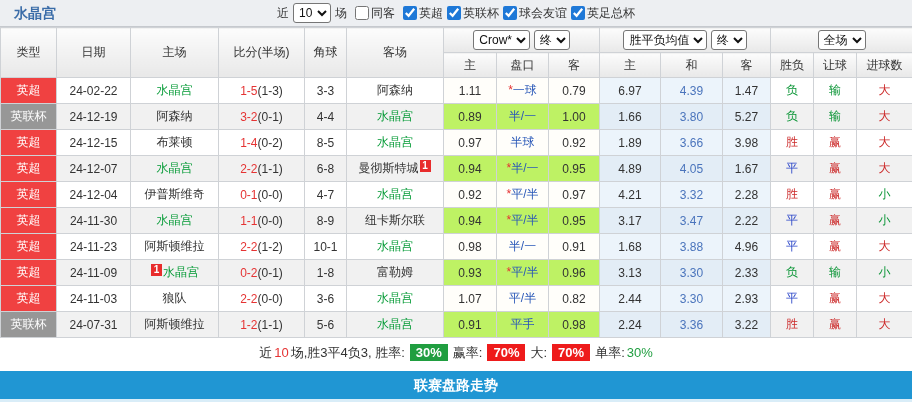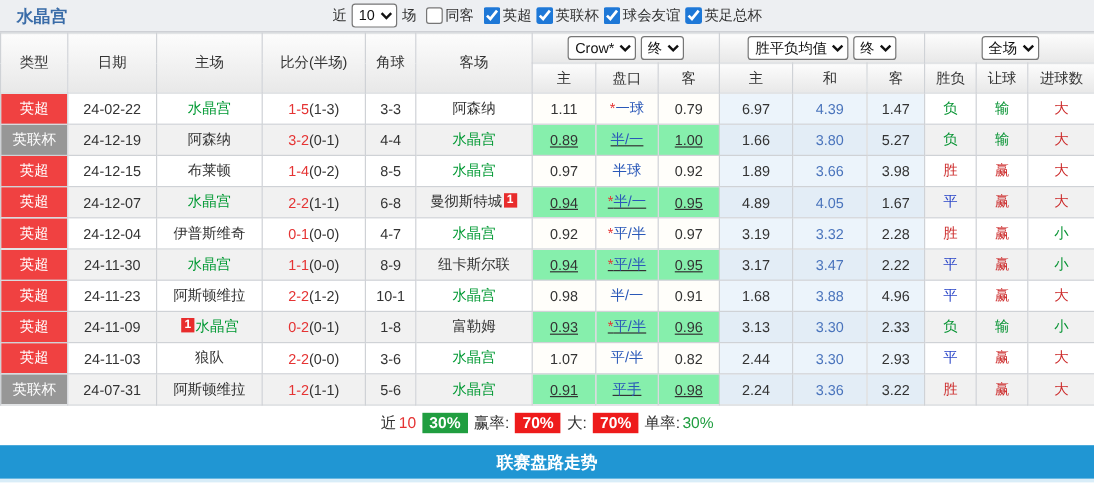--- a/index.html
+++ b/index.html
@@ -40,21 +40,21 @@
   thead th {
     background:linear-gradient(#fcfcfc,#e8e8e8);
     font-weight:normal; color:#333; height:25px;
   }
   thead .sel-row th { border-bottom-color:#cfd2d6; }
   tbody td { height:26px; }
   tr.odd  { background:#ffffff; }
   tr.even { background:#f1f1f1; }
   td.type { color:#fff; }
   tr.odd  td.crow { background:#fffefa; }
-  tr.even td.crow { background:#86efac;text-decoration:underline; }
+  tr.even td.crow { background:#bef264; }
   tr.odd  td.avg  { background:#ecf4fb; }
   tr.even td.avg  { background:#e3edf6; }
   .team-green { color:#009933; }
   .ft { color:#e53333; }
   .ht { color:#333; }
   .hstar { color:#e53333; }
   .hval  { color:#2a58b8; }
   .avg-draw { color:#4a74bc; }
   .card {
     display:inline-block; background:#e82c2c; color:#fff;
@@ -234,21 +234,21 @@
       <tr class="odd">
         <td class="type" style="background: rgb(240, 65, 65);">英超</td>
         <td>24-12-04</td>
         <td><span>伊普斯维奇</span></td>
         <td><span class="ft">0-1</span><span class="ht">(0-0)</span></td>
         <td>4-7</td>
         <td><span class="team-green">水晶宫</span></td>
         <td class="crow">0.92</td>
         <td class="crow"><span class="hstar">*</span><span class="hval">平/半</span></td>
         <td class="crow">0.97</td>
-        <td class="avg">3.19</td>
+        <td class="avg">4.21</td>
         <td class="avg avg-draw">3.32</td>
         <td class="avg">2.28</td>
         <td style="color: rgb(204, 42, 42);">胜</td>
         <td style="color: rgb(204, 42, 42);">赢</td>
         <td style="color: rgb(8, 148, 52);">小</td>
       </tr>
       <tr class="even">
         <td class="type" style="background: rgb(240, 65, 65);">英超</td>
         <td>24-11-30</td>
         <td><span class="team-green">水晶宫</span></td>
@@ -332,20 +332,21 @@
         <td style="color: rgb(204, 42, 42);">胜</td>
         <td style="color: rgb(204, 42, 42);">赢</td>
         <td style="color: rgb(204, 42, 42);">大</td>
       </tr>
     </tbody>
 </table>
 
 <div class="summary">
   <span>近</span>
     <span class="red-text">10</span>
+    <span>场,胜3平4负3, 胜率:</span>
   <span class="rate-box box-green">30%</span>
   <span>赢率:</span>
   <span class="rate-box box-red">70%</span>
   <span>大:</span>
   <span class="rate-box box-red">70%</span>
   <span>单率:</span>
     <span class="green-text">30%</span>
 </div>
 
 <div class="footer-bar">联赛盘路走势</div>

